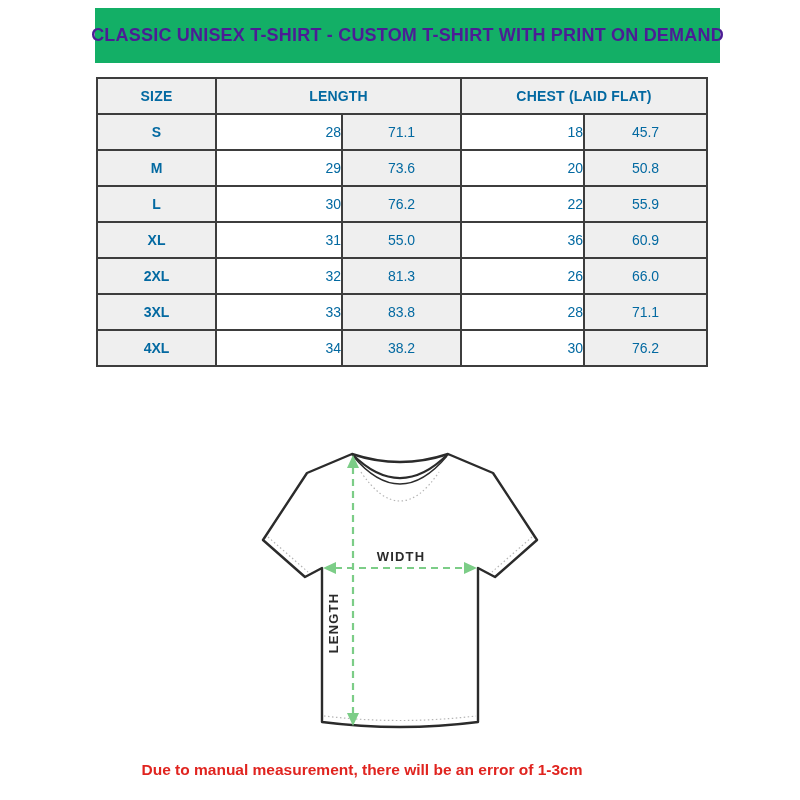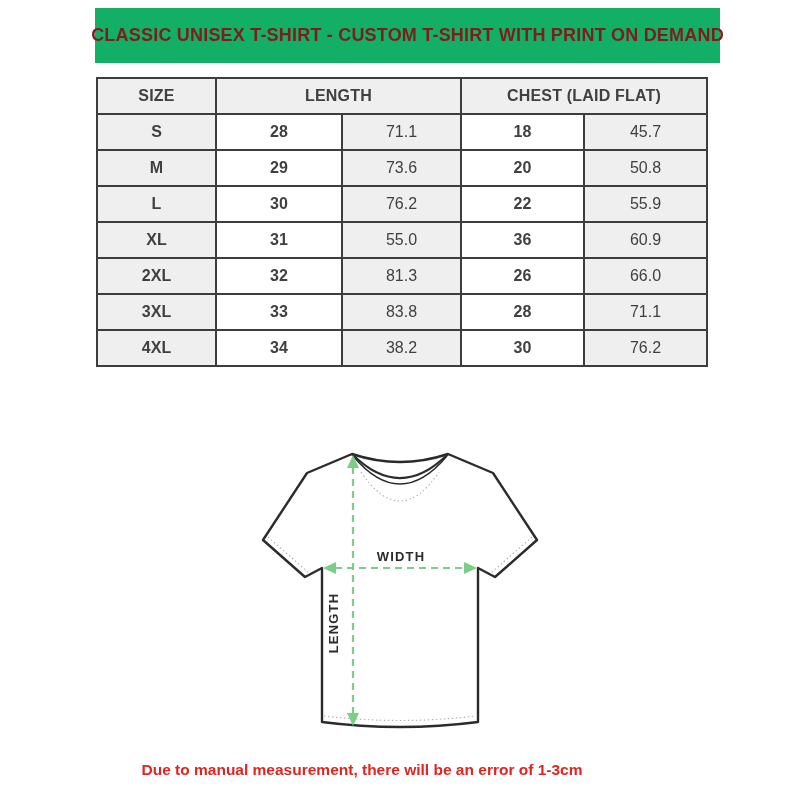--- a/index.html
+++ b/index.html
@@ -7,38 +7,38 @@
     position:relative; width:800px; height:800px; background:#ffffff;
     overflow:hidden; font-family:"Liberation Sans", sans-serif;
   }
 
   
   .banner {
     position:absolute; left:95px; top:8px; width:625px; height:55px;
     background:#13af66; display:flex; align-items:center; justify-content:center;
   }
   .banner-title {
-    color:#7f1d1d; font-weight:700; font-size:18px; letter-spacing:0.2px;
+    color:#4c1d95; font-weight:700; font-size:18px; letter-spacing:0.2px;
     white-space:nowrap;
   }
 
   
   table.size-table {
     position:absolute; left:96px; top:77px; width:610px;
     border-collapse:collapse; table-layout:fixed;
   }
   .size-table th, .size-table td {
     border:2px solid #3d3d3d; height:34px; padding:0;
     text-align:center; vertical-align:middle;
-    font-size:16px; color:#404040;
+    font-size:14px; color:#0369a1;
   }
   .size-table th { background:#efefef; font-weight:700; letter-spacing:0.2px; }
   .size-table td.size-col { background:#efefef; font-weight:700; }
   .size-table td.cm-col   { background:#efefef; font-weight:400;margin-top:48px; }
-  .size-table td.in-col   { background:#ffffff; font-weight:700; }
+  .size-table td.in-col   { background:#ffffff; font-weight:400;text-align:right; }
 
   
   .diagram-svg { position:absolute; left:240px; top:440px; }
   .dim-label {
     font-family:"Liberation Sans", sans-serif; font-size:13px; font-weight:700;
     fill:#2b2b2b; letter-spacing:1.2px;
   }
 
   
   .note {

